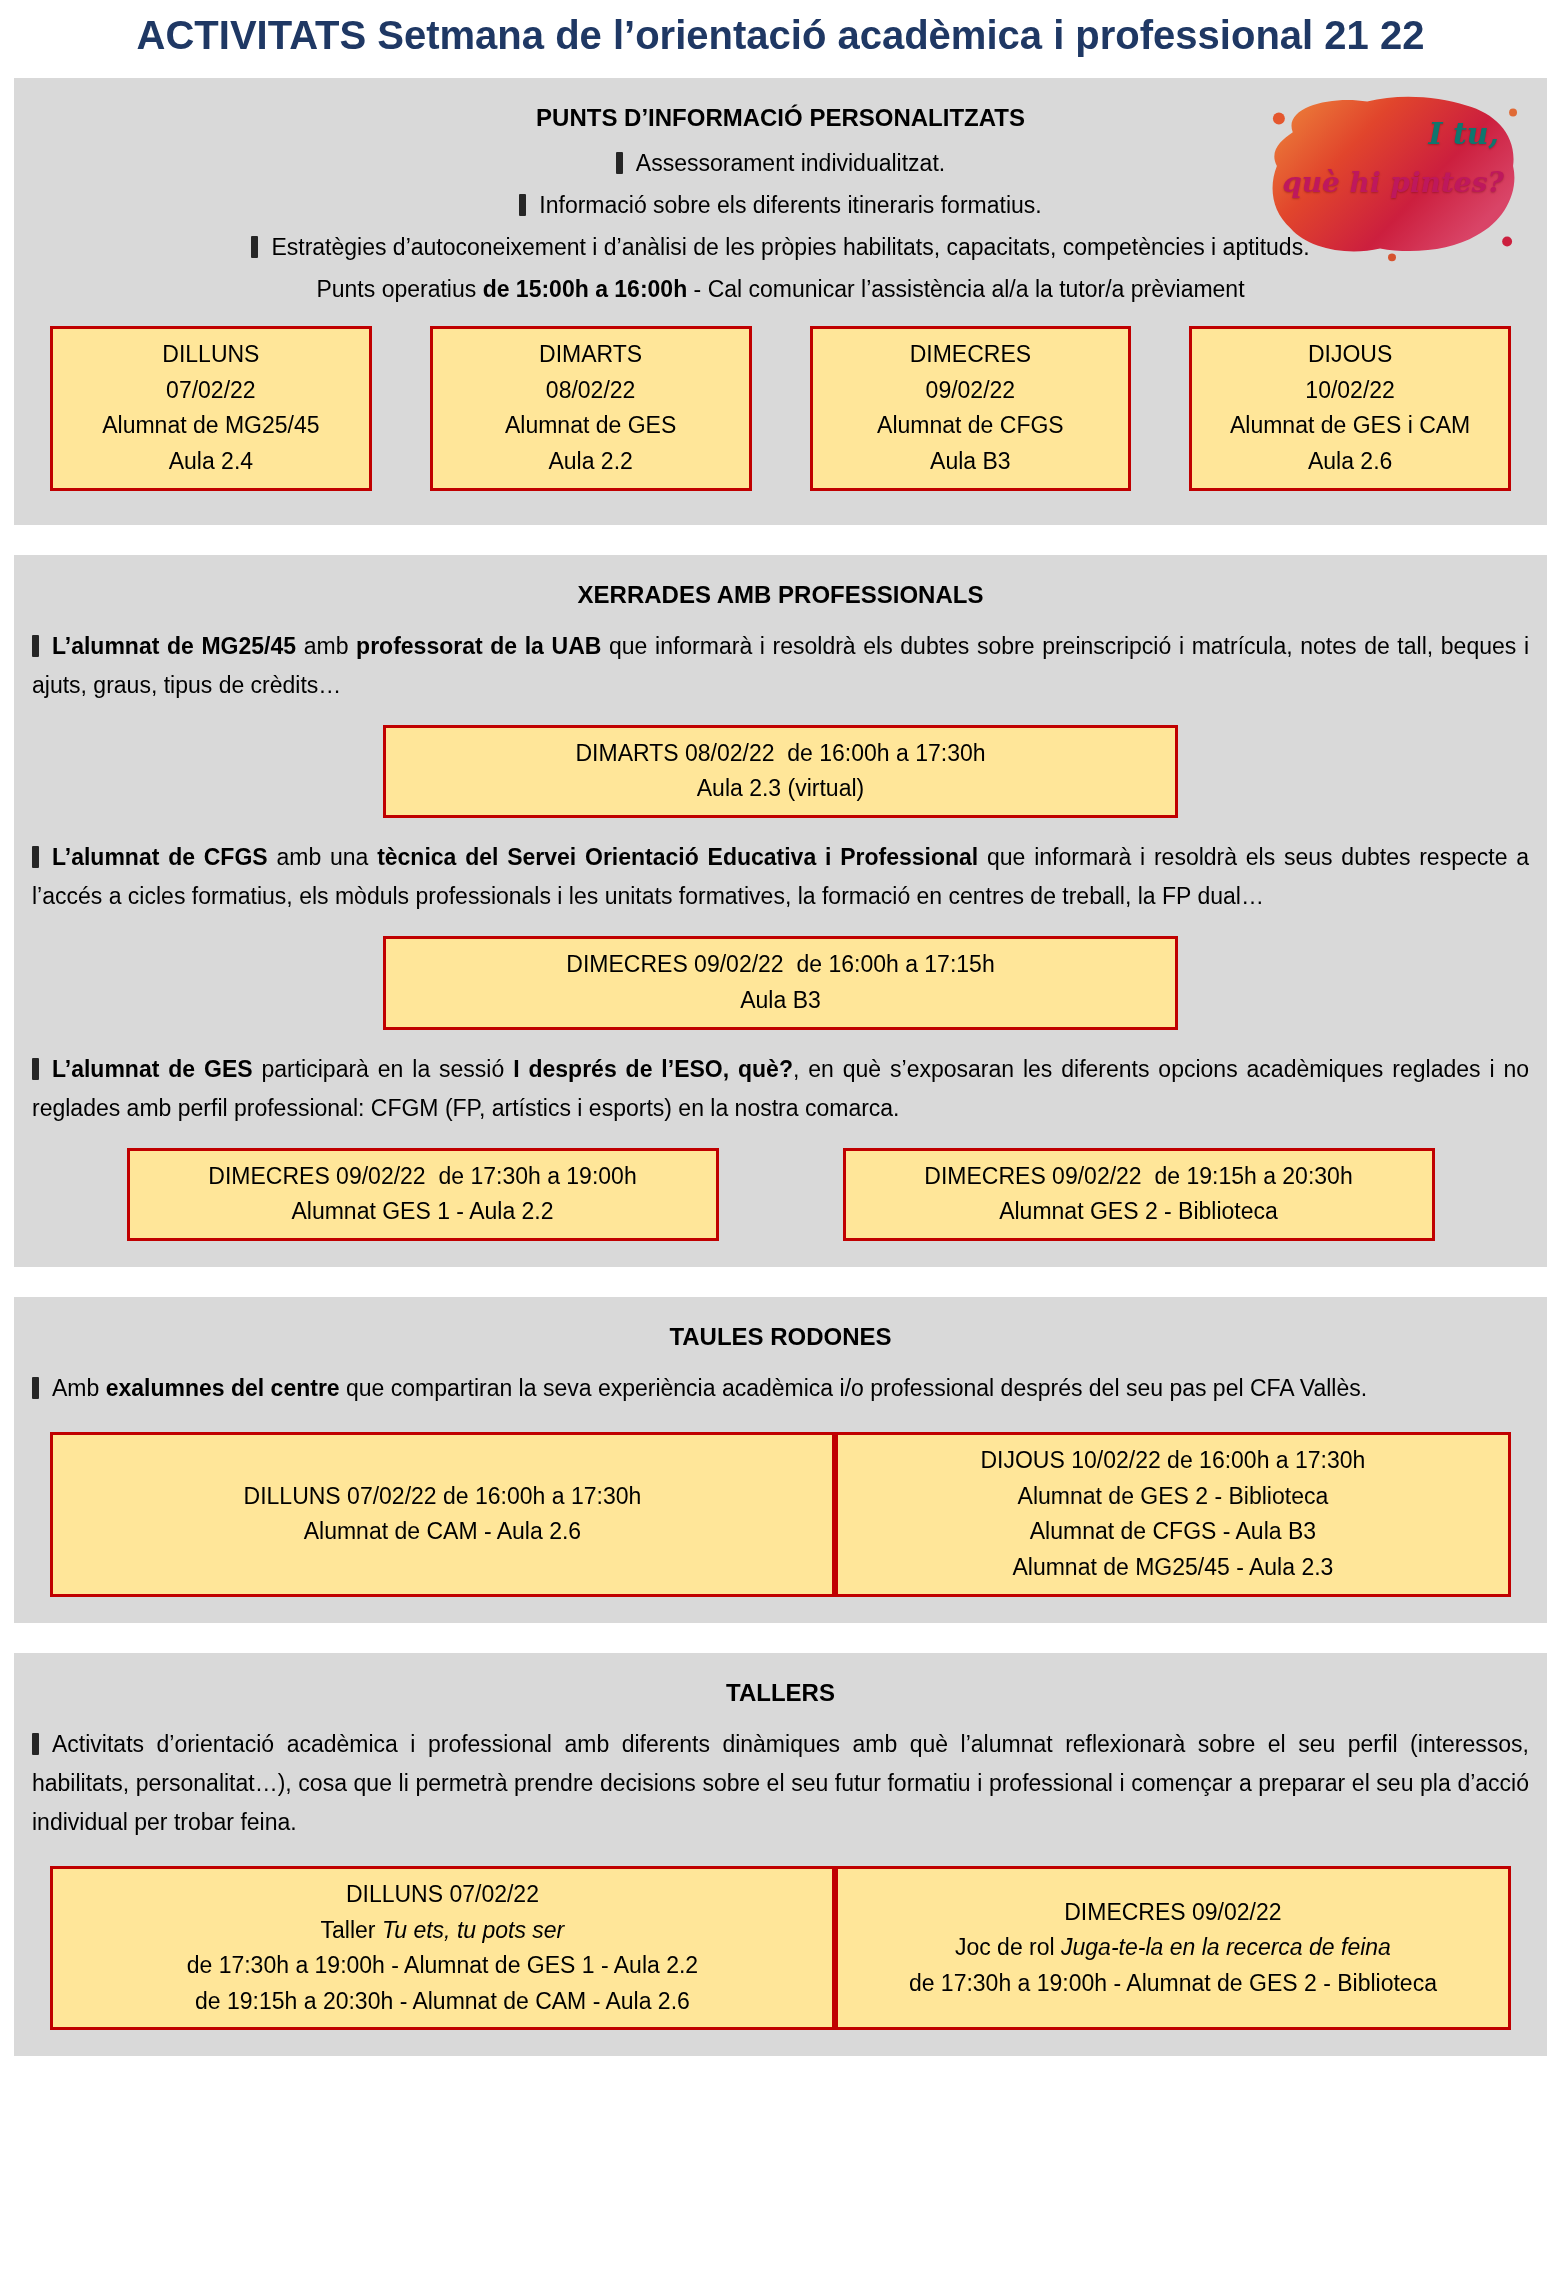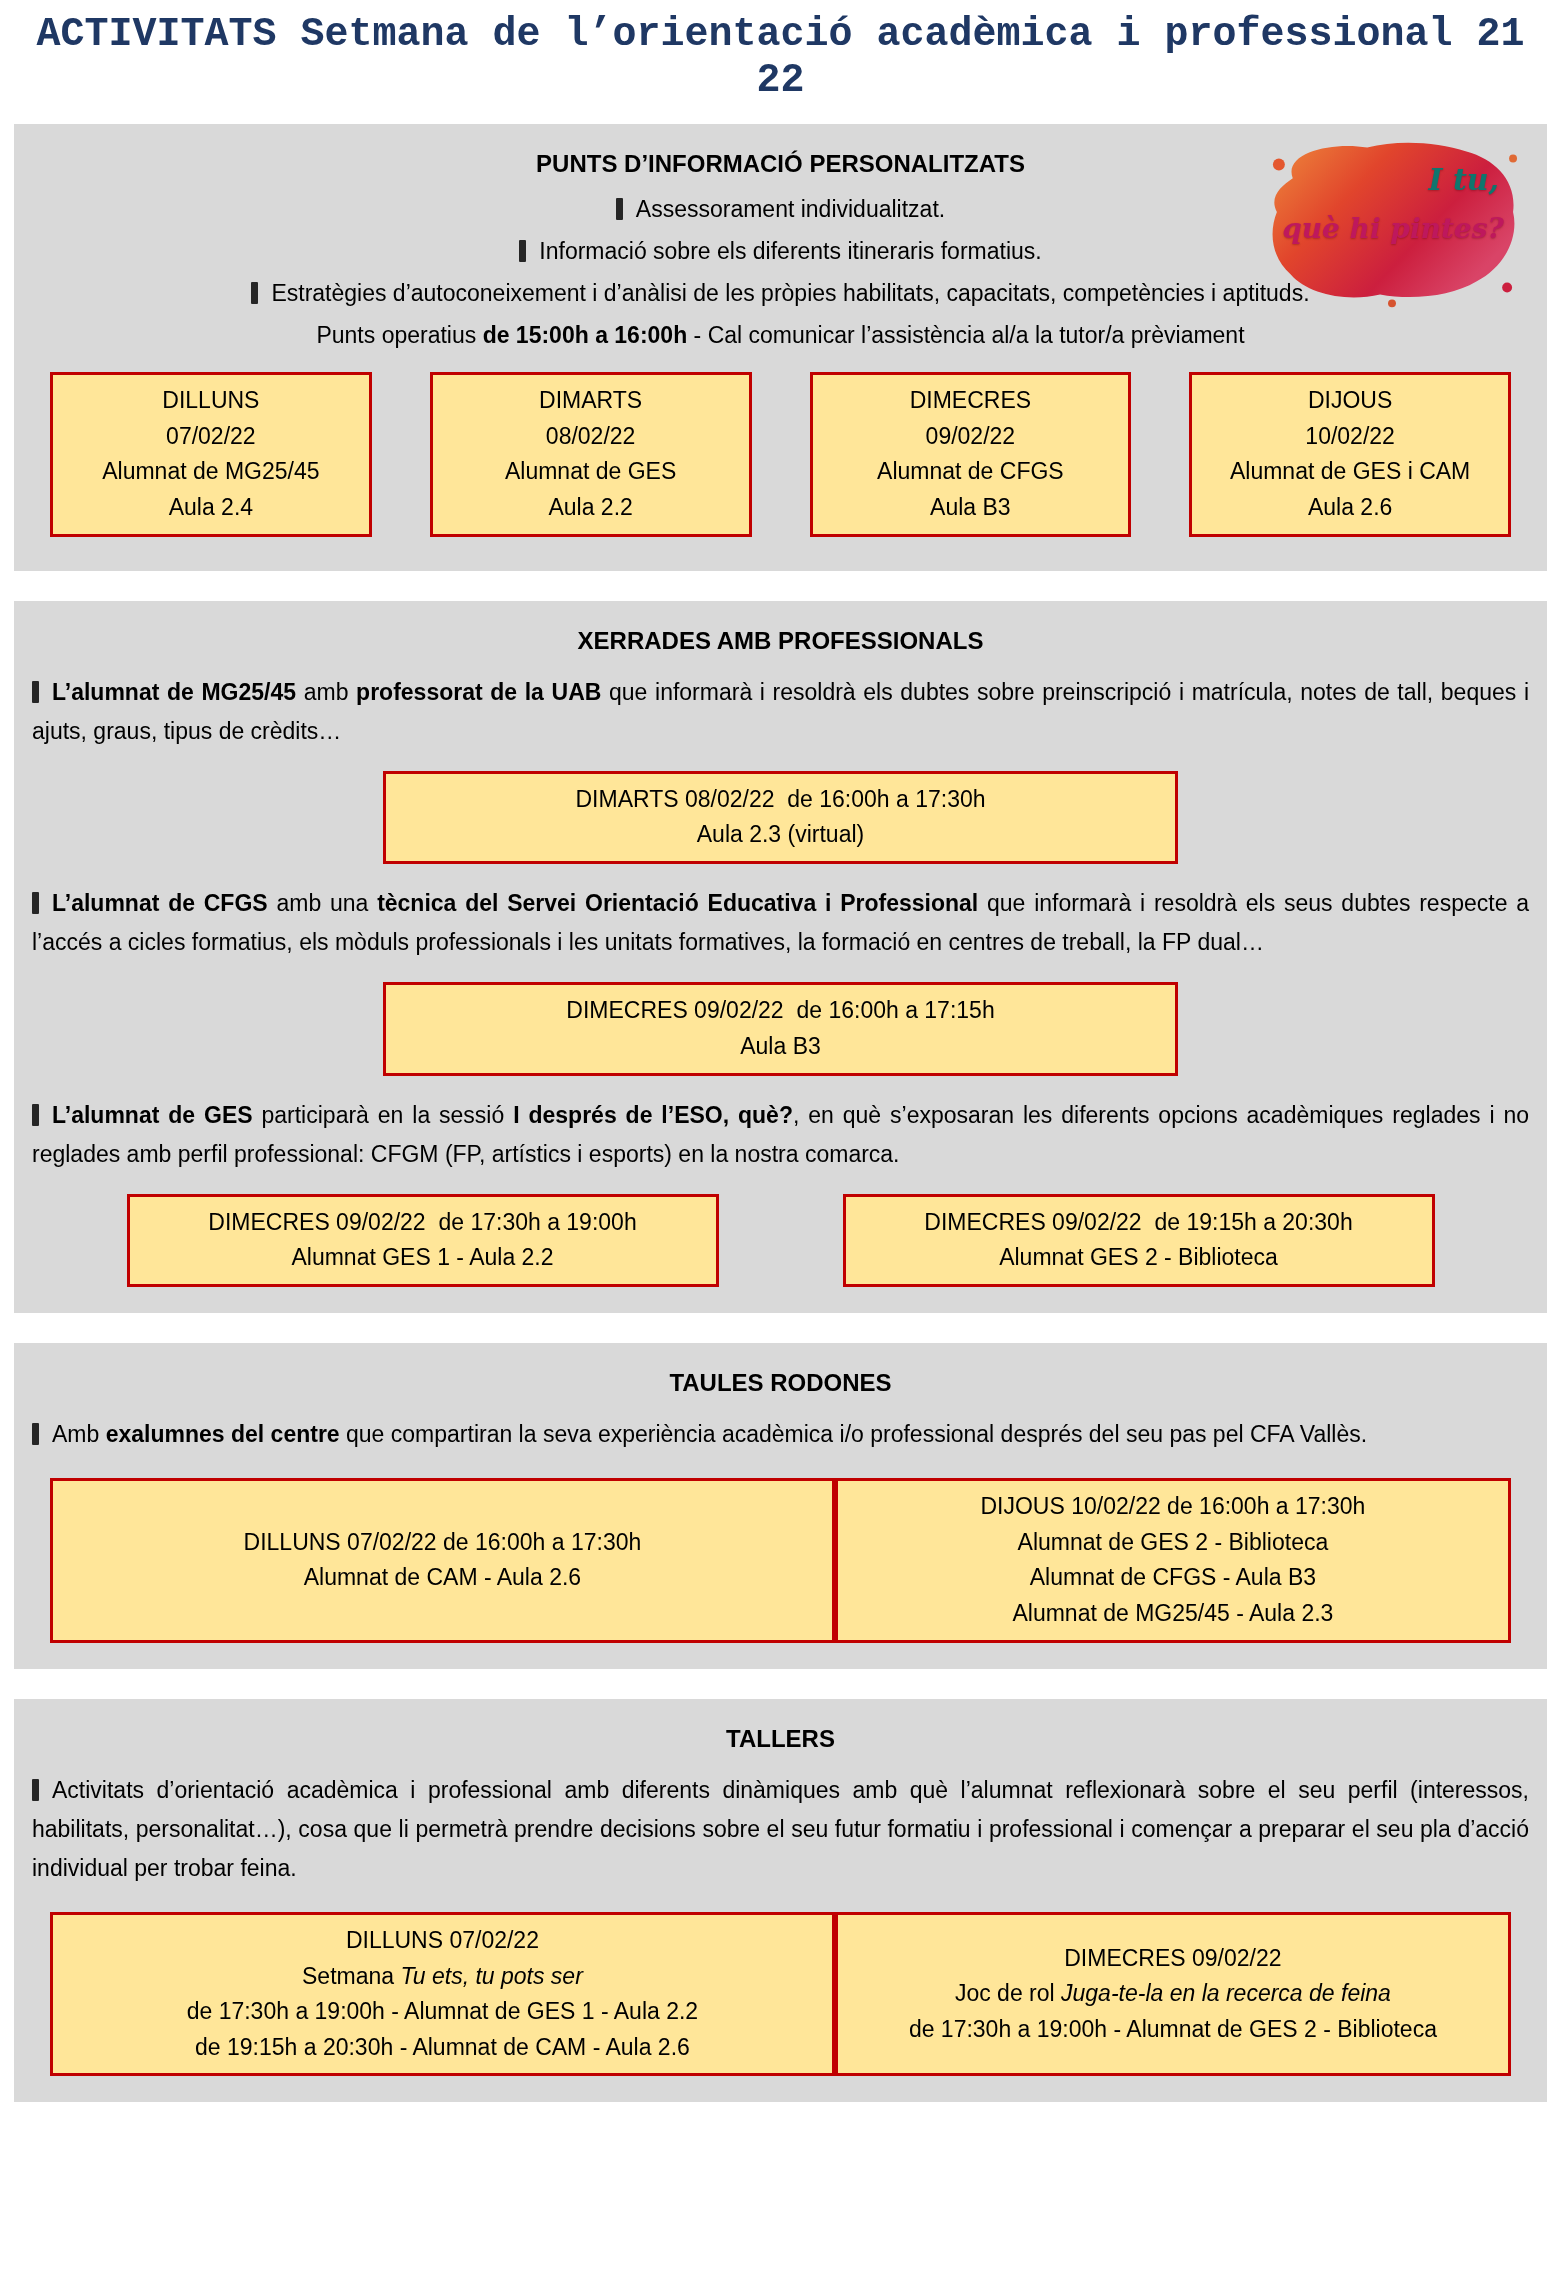--- a/index.html
+++ b/index.html
@@ -9,21 +9,20 @@
     font-family: "Liberation Sans", "DejaVu Sans", sans-serif;
     color: #000;
   }
   .title {
     color: var(--title-blue, #1F3864);
     font-size: 40px;
     font-weight: 700;
     text-align: center;
     line-height: 1.15;
     margin: 12px 24px 20px;
-    font-family: Liberation Mono, monospace;
   }
   .panel {
     background: var(--panel-gray, #D9D9D9);
     margin: 0 14px 30px;
     padding: 18px 14px 26px;
     position: relative;
   }
   .heading {
     font-size: 24px;
     font-weight: 700;
@@ -191,21 +190,21 @@
 </section>
 
 <section class="panel">
   <h2 class="heading">TALLERS</h2>
 
   <p class="para"><span class="bar"></span><span>Activitats d’orientació acadèmica i professional amb diferents dinàmiques amb què l’alumnat reflexionarà sobre el seu perfil (interessos, habilitats, personalitat…), cosa que li permetrà prendre decisions sobre el seu futur formatiu i professional i començar a preparar el seu pla d’acció individual per trobar feina.</span></p>
 
   <div class="row row-split">
     <div class="ybox split-left">
       <div class="line">DILLUNS 07/02/22</div>
-      <div class="line"><span>Setmana </span><em>Tu ets, tu pots ser</em></div>
+      <div class="line"><span>Taller </span><em>Tu ets, tu pots ser</em></div>
       <div class="line">de 17:30h a 19:00h - Alumnat de GES 1 - Aula 2.2</div>
       <div class="line">de 19:15h a 20:30h - Alumnat de CAM - Aula 2.6</div>
     </div>
     <div class="ybox split-right">
       <div class="line">DIMECRES 09/02/22</div>
       <div class="line"><span>Joc de rol </span><em>Juga-te-la en la recerca de feina</em></div>
       <div class="line">de 17:30h a 19:00h - Alumnat de GES 2 - Biblioteca</div>
     </div>
   </div>
 </section>

